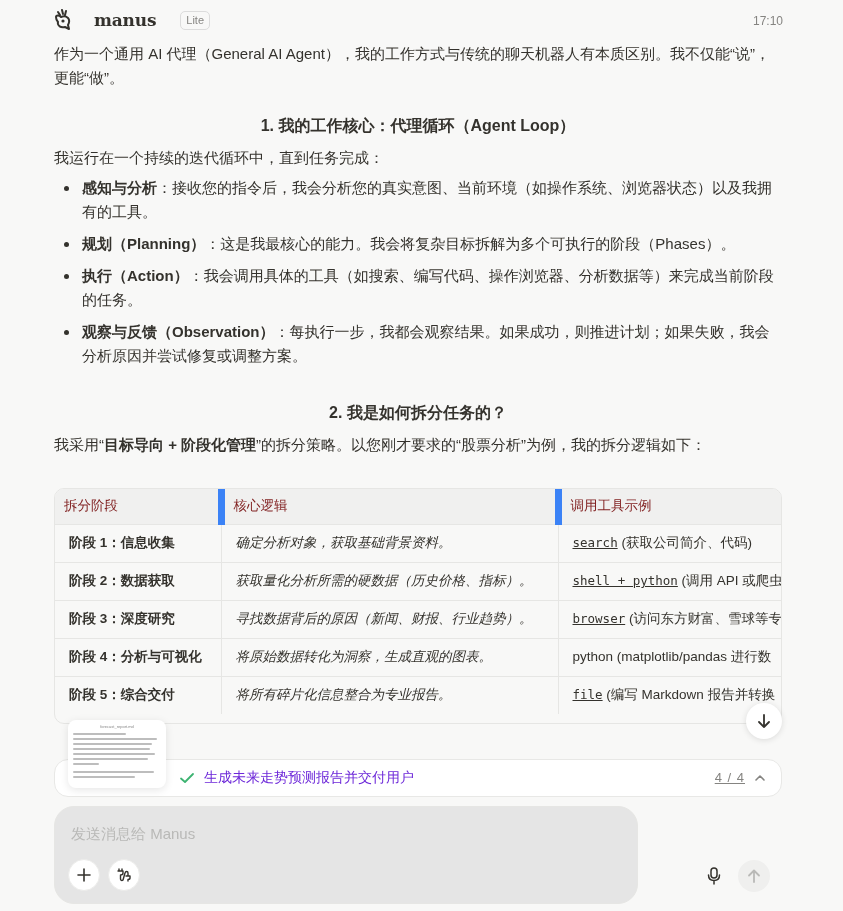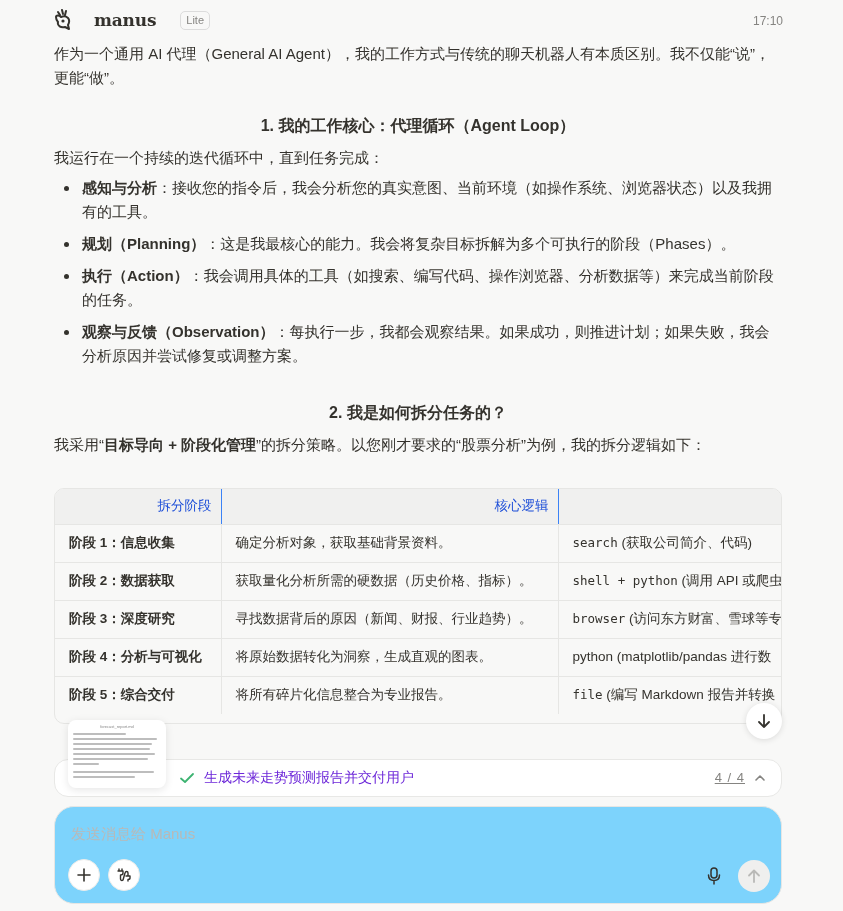--- a/index.html
+++ b/index.html
@@ -41,51 +41,51 @@
   }
   ul.bullets li::before {
     content: ""; position: absolute; left: 10px; top: 10px; width: 5px; height: 5px; border-radius: 50%; background: #34322d;
   }
   .table-wrap {
     position: absolute; left: 54px; top: 488px; width: 728px; height: 236px;
     border: 1px solid #e6e6e4; border-radius: 10px; overflow: hidden; background: #f8f8f7;
   }
   table { border-collapse: collapse; width: 820px; font-size: 13.5px; }
   th {
-    background: #f0f0ef; text-align: right; font-weight: normal; color: #1d4ed8;
-    height: 35px; padding: 0 9px; border-right: 1px solid #3b82f6; border-bottom: 1px solid #e6e6e4;
+    background: #f0f0ef; text-align: left; font-weight: normal; color: #7f1d1d;
+    height: 35px; padding: 0 9px; border-right: 7px solid #3b82f6; border-bottom: 1px solid #e6e6e4;
   }
   td {
     height: 38px; padding: 0 14px; border-right: 1px solid #e6e6e4; border-bottom: 1px solid #e6e6e4; white-space: nowrap;
   }
   tr:last-child td { border-bottom: none; }
   td.stage { font-weight: bold; width: 166px; }
-  td.logic { width: 337px; }
+  td.logic { width: 337px; font-style: italic; }
   td.tool { color: #34322d; }
-  .mono { font-family: "DejaVu Sans Mono", monospace; font-size: 12.5px; }
+  .mono { font-family: "DejaVu Sans Mono", monospace; font-size: 12.5px; text-decoration: underline; }
   .scroll-down {
     position: absolute; left: 746px; top: 703px; width: 36px; height: 36px; border-radius: 50%;
     background: #ffffff; box-shadow: 0 1px 6px rgba(0,0,0,0.12); display: flex; align-items: center; justify-content: center;
   }
   .task-bar {
     position: absolute; left: 54px; top: 759px; width: 728px; height: 38px; border: 1px solid #e8e8e6;
     border-radius: 14px; background: #ffffff;
   }
   .task-check { position: absolute; left: 124px; top: 10px; }
   .task-label { position: absolute; left: 149px; top: 9px; font-size: 14px; color: #6d28d9; }
   .task-count { position: absolute; right: 36px; top: 10px; font-size: 13px; color: #858481; letter-spacing: 1px; text-decoration: underline; }
   .task-chevron { position: absolute; right: 14px; top: 11px; }
   .file-thumb {
     position: absolute; left: 68px; top: 720px; width: 98px; height: 68px; background: #ffffff;
     border-radius: 8px; box-shadow: 0 2px 8px rgba(0,0,0,0.10); padding: 4px 5px; overflow: hidden;
   }
   .file-thumb-title { font-size: 4px; color: #888; text-align: center; line-height: 6px; }
   .file-thumb-line { height: 2px; background: #bdbdbd; margin: 3px 0; border-radius: 1px; }
   .composer {
-    position: absolute; left: 54px; top: 806px; width: 728px; height: 98px; background: #7dd3fc;
+    position: absolute; left: 54px; top: 806px; width: 584px; height: 98px; background: #e5e5e5;
     border: 1px solid #e6e6e4; border-radius: 20px;
   }
   .composer-input {
     position: absolute; left: 16px; top: 14px; width: 680px; height: 24px; border: none; outline: none;
     font-size: 15px; font-family: "Liberation Sans", "DejaVu Sans", sans-serif; color: #34322d; background: transparent;
   }
   .composer-input::placeholder { color: #b9b9b7; }
   .circle-btn {
     position: absolute; width: 32px; height: 32px; border-radius: 50%; border: 1px solid #ececea;
     background: #fff; display: flex; align-items: center; justify-content: center;

